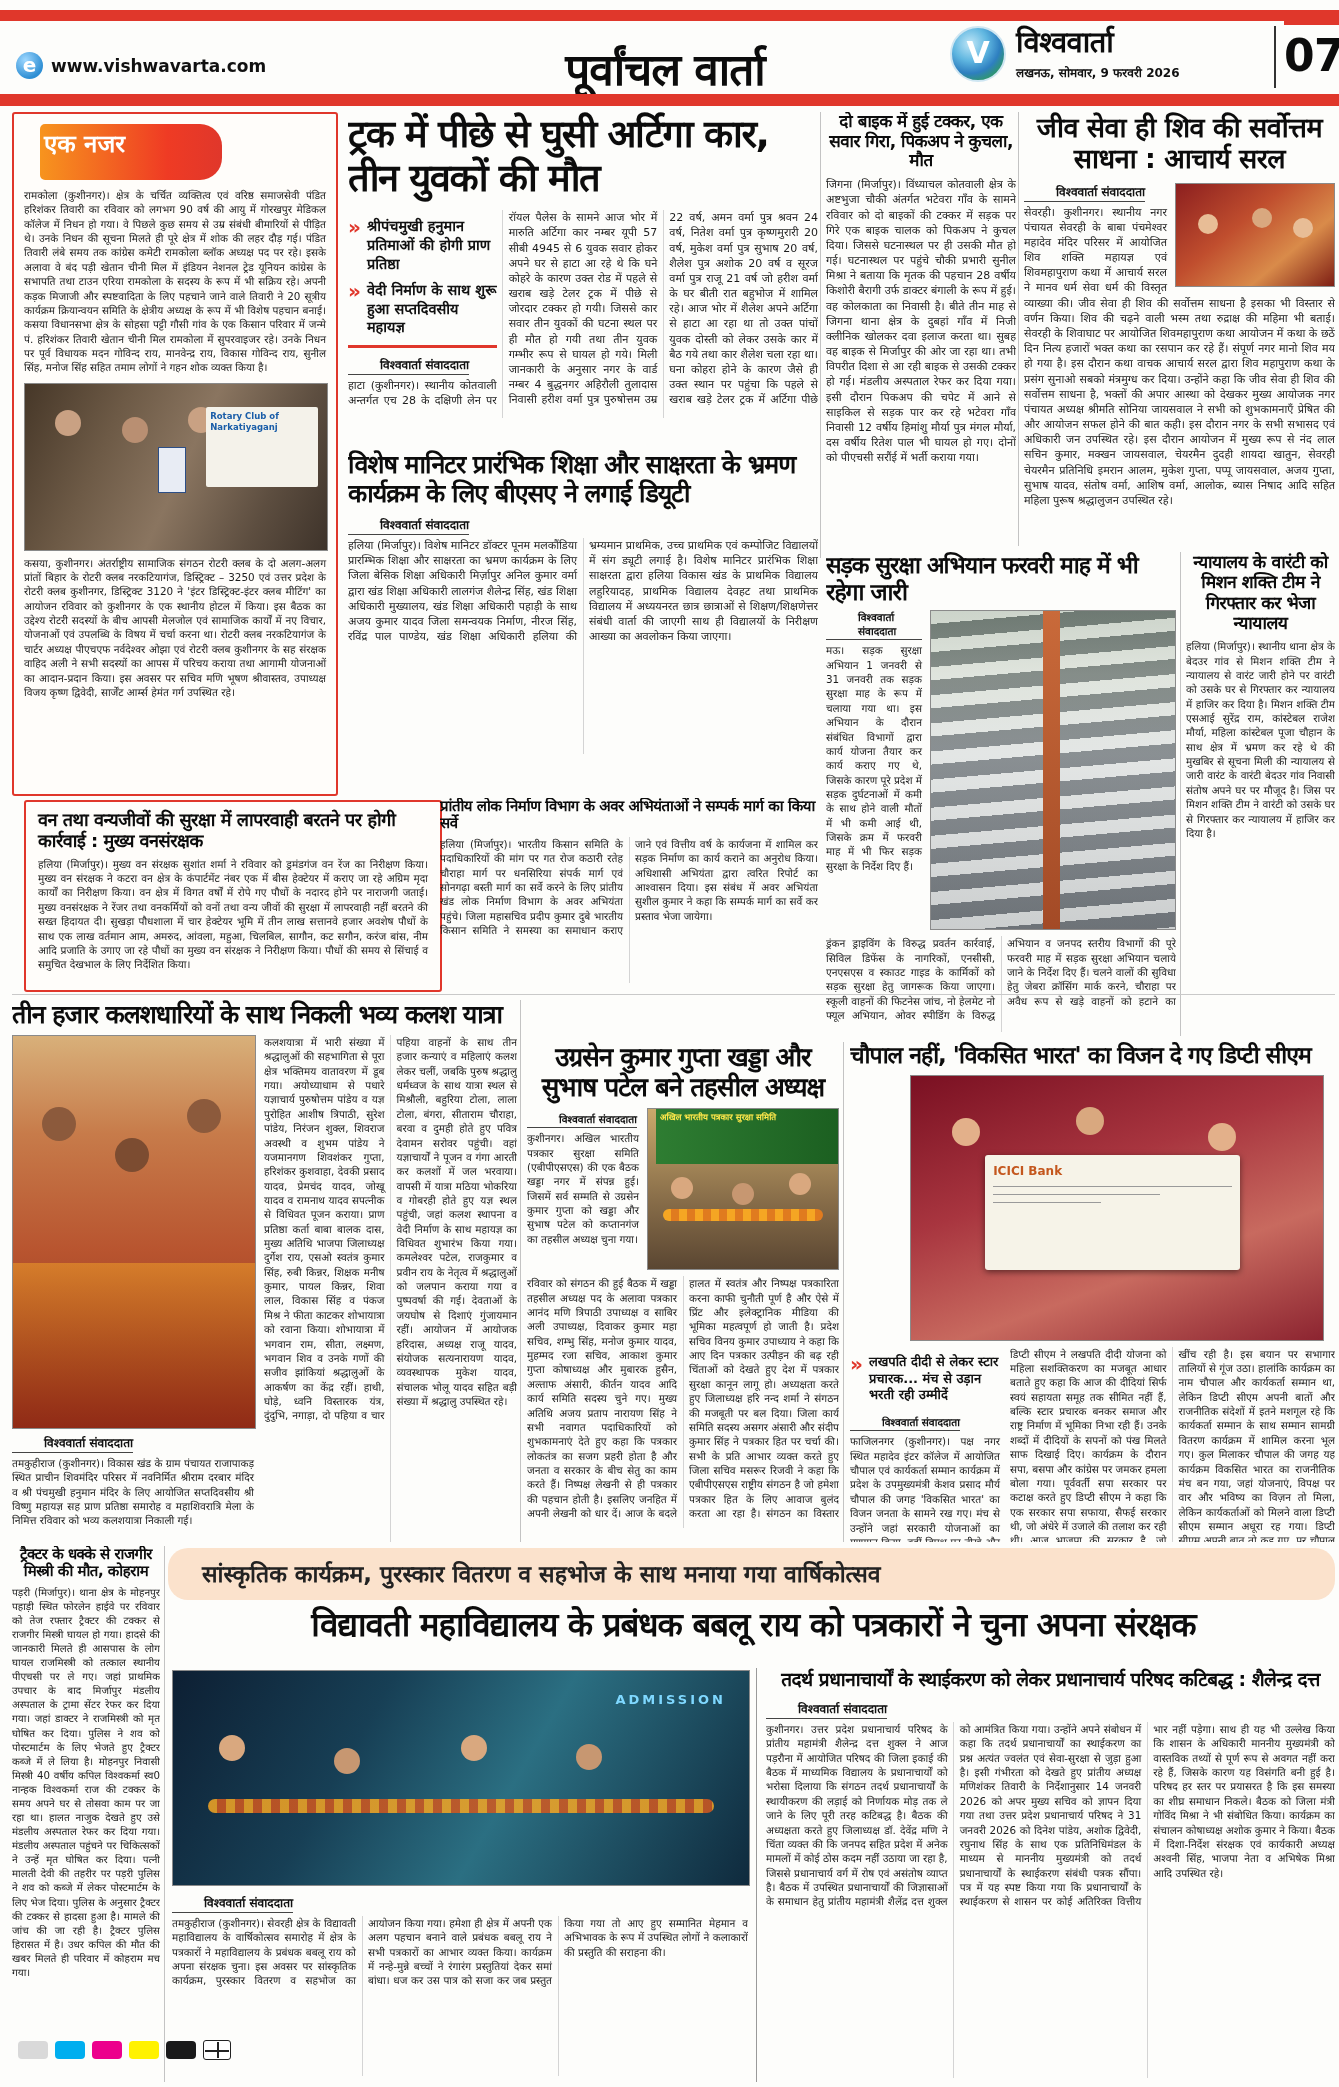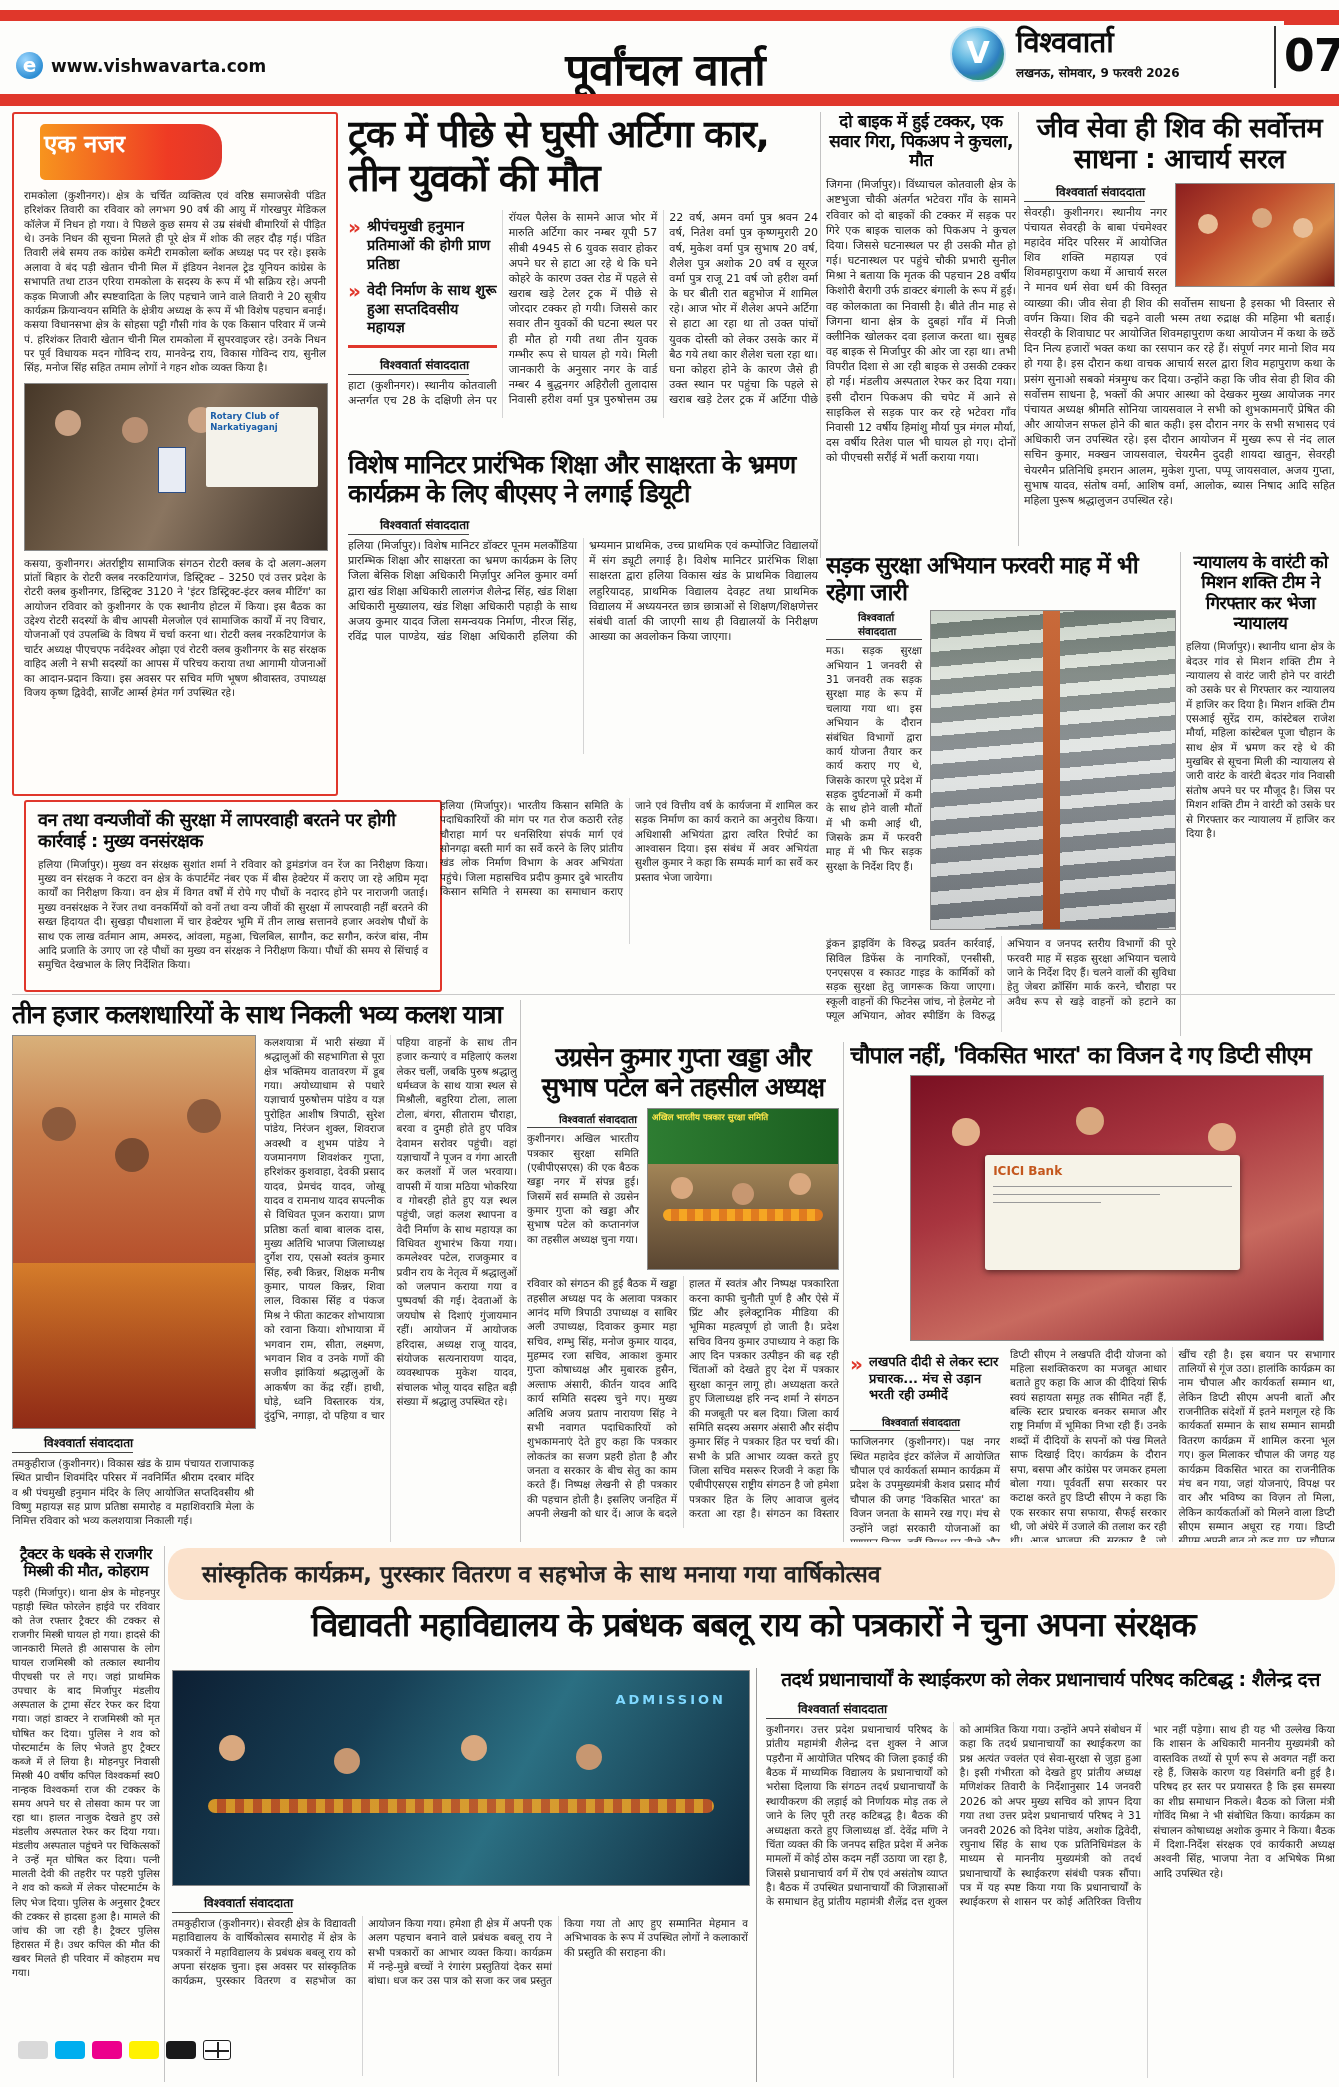--- a/index.html
+++ b/index.html
@@ -130,20 +130,21 @@
   <div class="byline">विश्ववार्ता संवाददाता</div>
   <div class="body-txt cols2 clip" style="height:216px;">हलिया (मिर्जापुर)। विशेष मानिटर डॉक्टर पूनम मलकौंडिया प्रारम्भिक शिक्षा और साक्षरता का भ्रमण कार्यक्रम के लिए जिला बेसिक शिक्षा अधिकारी मिर्ज़ापुर अनिल कुमार वर्मा द्वारा खंड शिक्षा अधिकारी लालगंज शैलेन्द्र सिंह, खंड शिक्षा अधिकारी मुख्यालय, खंड शिक्षा अधिकारी पहाड़ी के साथ अजय कुमार यादव जिला समन्वयक निर्माण, नीरज सिंह, रविंद्र पाल पाण्डेय, खंड शिक्षा अधिकारी हलिया की भ्रम्यमान प्राथमिक, उच्च प्राथमिक एवं कम्पोजिट विद्यालयों में संग ड्यूटी लगाई है। विशेष मानिटर प्रारंभिक शिक्षा साक्षरता द्वारा हलिया विकास खंड के प्राथमिक विद्यालय लहुरियादह, प्राथमिक विद्यालय देवहट तथा प्राथमिक विद्यालय में अध्ययनरत छात्र छात्राओं से शिक्षण/शिक्षणेत्तर संबंधी वार्ता की जाएगी साथ ही विद्यालयों के निरीक्षण आख्या का अवलोकन किया जाएगा।</div>
 </div>
 
 <div class="abs boxed clip" style="left:24px;top:800px;width:418px;height:192px;padding:8px 12px;box-sizing:border-box;">
   <div class="hl" style="font-size:18px;margin-bottom:5px;">वन तथा वन्यजीवों की सुरक्षा में लापरवाही बरतने पर होगी कार्रवाई : मुख्य वनसंरक्षक</div>
   <div class="body-txt small">हलिया (मिर्जापुर)। मुख्य वन संरक्षक सुशांत शर्मा ने रविवार को ड्रमंडगंज वन रेंज का निरीक्षण किया। मुख्य वन संरक्षक ने कटरा वन क्षेत्र के कंपार्टमेंट नंबर एक में बीस हेक्टेयर में कराए जा रहे अग्रिम मृदा कार्यों का निरीक्षण किया। वन क्षेत्र में विगत वर्षों में रोपे गए पौधों के नदारद होने पर नाराजगी जताई। मुख्य वनसंरक्षक ने रेंजर तथा वनकर्मियों को वनों तथा वन्य जीवों की सुरक्षा में लापरवाही नहीं बरतने की सख्त हिदायत दी। सुखड़ा पौधशाला में चार हेक्टेयर भूमि में तीन लाख सत्तानवे हजार अवशेष पौधों के साथ एक लाख वर्तमान आम, अमरुद, आंवला, महुआ, चिलबिल, सागौन, कट सगौन, करंज बांस, नीम आदि प्रजाति के उगाए जा रहे पौधों का मुख्य वन संरक्षक ने निरीक्षण किया। पौधों की समय से सिंचाई व समुचित देखभाल के लिए निर्देशित किया।</div>
 </div>
 
 <div class="abs clip" style="left:440px;top:798px;width:378px;height:196px;">
+  <div class="hl" style="font-size:15px;margin-bottom:4px;">प्रांतीय लोक निर्माण विभाग के अवर अभियंताओं ने सम्पर्क मार्ग का किया सर्वे</div>
   <div class="body-txt small cols2 clip" style="height:146px;">हलिया (मिर्जापुर)। भारतीय किसान समिति के पदाधिकारियों की मांग पर गत रोज कठारी रतेह चौराहा मार्ग पर धनसिरिया संपर्क मार्ग एवं सोनगढ़ा बस्ती मार्ग का सर्वे करने के लिए प्रांतीय खंड लोक निर्माण विभाग के अवर अभियंता पहुंचे। जिला महासचिव प्रदीप कुमार दुबे भारतीय किसान समिति ने समस्या का समाधान कराए जाने एवं वित्तीय वर्ष के कार्यजना में शामिल कर सड़क निर्माण का कार्य कराने का अनुरोध किया। अधिशासी अभियंता द्वारा त्वरित रिपोर्ट का आश्वासन दिया। इस संबंध में अवर अभियंता सुशील कुमार ने कहा कि सम्पर्क मार्ग का सर्वे कर प्रस्ताव भेजा जायेगा।</div>
 </div>
 
 <div class="abs clip" style="left:826px;top:552px;width:350px;height:484px;">
   <div class="hl" style="font-size:23px;letter-spacing:-1px;margin-bottom:5px;">सड़क सुरक्षा अभियान फरवरी माह में भी रहेगा जारी</div>
   <div style="display:flex;gap:8px;">
     <div style="width:96px;flex:none;">
       <div class="byline" style="font-size:10.5px;">विश्ववार्ता संवाददाता</div>
       <div class="body-txt small">मऊ। सड़क सुरक्षा अभियान 1 जनवरी से 31 जनवरी तक सड़क सुरक्षा माह के रूप में चलाया गया था। इस अभियान के दौरान संबंधित विभागों द्वारा कार्य योजना तैयार कर कार्य कराए गए थे, जिसके कारण पूरे प्रदेश में सड़क दुर्घटनाओं में कमी के साथ होने वाली मौतों में भी कमी आई थी, जिसके क्रम में फरवरी माह में भी फिर सड़क सुरक्षा के निर्देश दिए हैं।</div>
     </div>
@@ -185,21 +186,21 @@
 
 <div class="abs vline" style="left:520px;top:1000px;height:542px;"></div>
 <div class="abs clip" style="left:527px;top:1042px;width:312px;height:500px;">
   <div class="hl center" style="font-size:26px;letter-spacing:-1px;margin-bottom:6px;">उग्रसेन कुमार गुप्ता खड्डा और सुभाष पटेल  बने तहसील अध्यक्ष</div>
   <div style="display:flex;gap:8px;">
     <div style="width:112px;flex:none;">
       <div class="byline" style="font-size:10.5px;">विश्ववार्ता संवाददाता</div>
       <div class="body-txt small">कुशीनगर। अखिल भारतीय पत्रकार सुरक्षा समिति (एबीपीएसएस) की एक बैठक खड्डा नगर में संपन्न हुई। जिसमें सर्व सम्मति से उग्रसेन कुमार गुप्ता को खड्डा और सुभाष पटेल को कप्तानगंज का तहसील अध्यक्ष चुना गया।</div>
     </div>
     <div class="photo" style="flex:1;height:160px;background:linear-gradient(180deg,#caa96b 0%,#8a6f4a 55%,#5a4632 100%);">
-      <div style="position:absolute;left:0;top:0;width:100%;height:34%;background:linear-gradient(90deg,#2e7d32,#1b5e20);
+      <div style="position:absolute;left:8px;top:0;width:100%;height:34%;background:linear-gradient(90deg,#2e7d32,#1b5e20);
                   color:#ffe84a;font-weight:bold;font-size:8.5px;line-height:1.2;padding:3px 4px;box-sizing:border-box;">अखिल भारतीय पत्रकार सुरक्षा समिति</div>
       <div class="headcircle" style="left:12%;top:42%;width:22px;height:22px;background:#d9a87f;"></div>
       <div class="headcircle" style="left:44%;top:46%;width:22px;height:22px;background:#c79771;"></div>
       <div class="headcircle" style="left:74%;top:40%;width:22px;height:22px;background:#d9a87f;"></div>
       <div style="position:absolute;left:8%;top:62%;width:84%;height:12px;background:repeating-linear-gradient(90deg,#f5a623 0 8px,#e07b1f 8px 16px);border-radius:6px;"></div>
     </div>
   </div>
   <div class="body-txt small cols2 clip" style="margin-top:6px;height:252px;">रविवार को संगठन की हुई बैठक में खड्डा तहसील अध्यक्ष पद के अलावा पत्रकार आनंद मणि त्रिपाठी उपाध्यक्ष व साबिर अली उपाध्यक्ष, दिवाकर कुमार महा सचिव, शम्भु सिंह, मनोज कुमार यादव, मुहम्मद रजा सचिव, आकाश कुमार गुप्ता कोषाध्यक्ष और मुबारक हुसैन, अल्ताफ अंसारी, कीर्तन यादव आदि कार्य समिति सदस्य चुने गए। मुख्य अतिथि अजय प्रताप नारायण सिंह ने सभी नवागत पदाधिकारियों को शुभकामनाएं देते हुए कहा कि पत्रकार लोकतंत्र का सजग प्रहरी होता है और जनता व सरकार के बीच सेतु का काम करते हैं। निष्पक्ष लेखनी से ही पत्रकार की पहचान होती है। इसलिए जनहित में अपनी लेखनी को धार दें। आज के बदले हालत में स्वतंत्र और निष्पक्ष पत्रकारिता करना काफी चुनौती पूर्ण है और ऐसे में प्रिंट और इलेक्ट्रानिक मीडिया की भूमिका महत्वपूर्ण हो जाती है। प्रदेश सचिव विनय कुमार उपाध्याय ने कहा कि आए दिन पत्रकार उत्पीड़न की बढ़ रही चिंताओं को देखते हुए देश में पत्रकार सुरक्षा कानून लागू हो। अध्यक्षता करते हुए जिलाध्यक्ष हरि नन्द शर्मा ने संगठन की मजबूती पर बल दिया। जिला कार्य समिति सदस्य असगर अंसारी और संदीप कुमार सिंह ने पत्रकार हित पर चर्चा की। सभी के प्रति आभार व्यक्त करते हुए जिला सचिव मसरूर रिजवी ने कहा कि एबीपीएसएस राष्ट्रीय संगठन है जो हमेशा पत्रकार हित के लिए आवाज बुलंद करता आ रहा है। संगठन का विस्तार किया जायेगा और पत्रकार हित को लेकर एकजुट हो आगे आएं।</div>
 </div>
 

